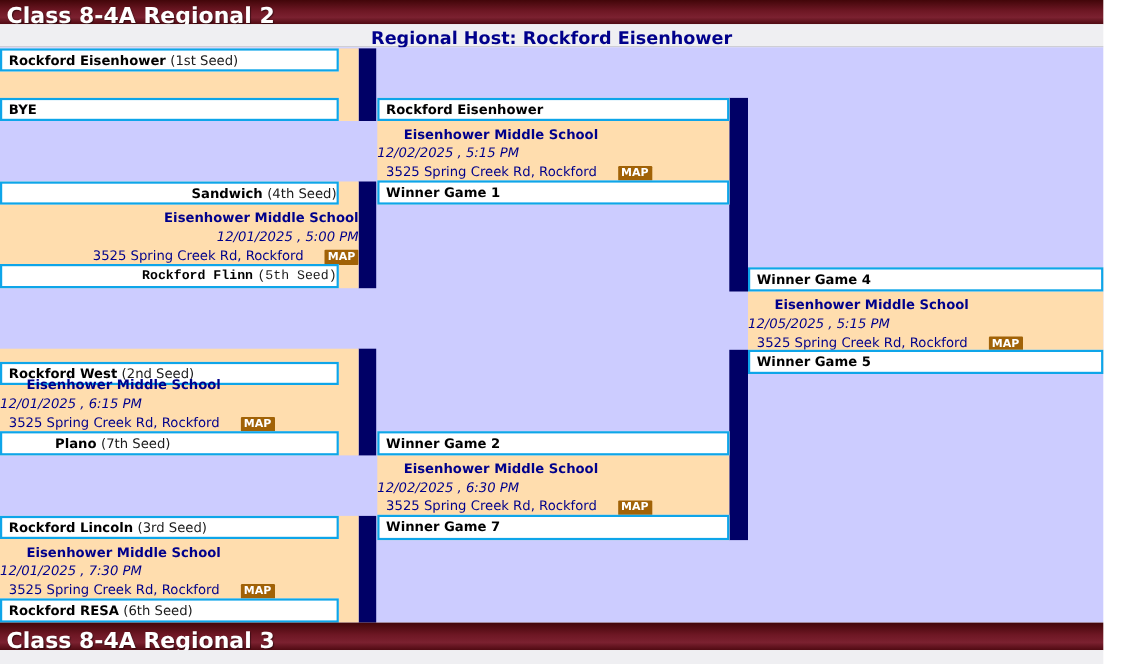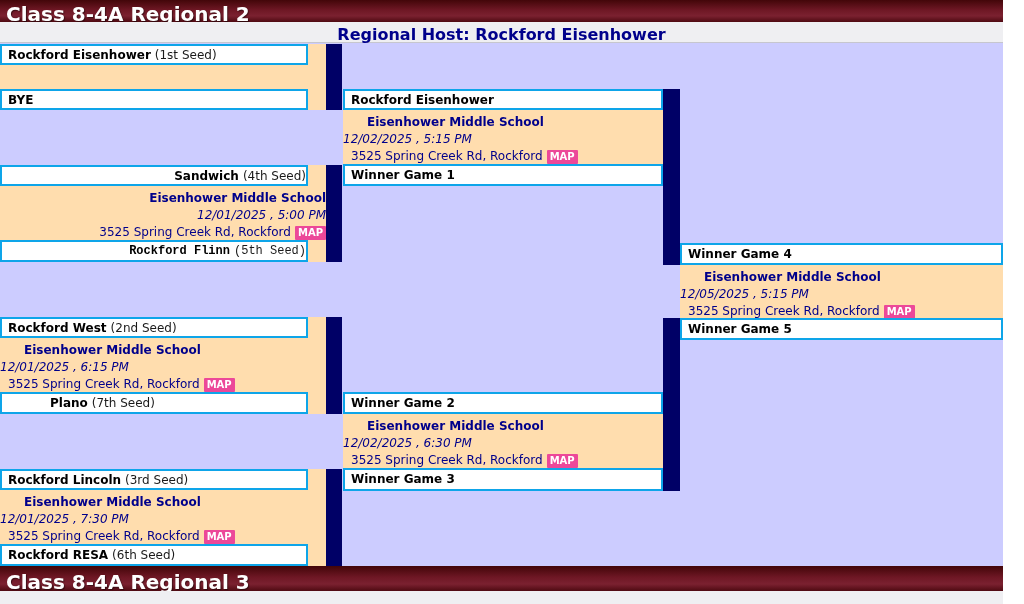--- a/index.html
+++ b/index.html
@@ -18,22 +18,22 @@
   .block{position:absolute;background:#ffddae;}
   .trow{position:absolute;left:0;background:#fff;border:2px solid #0ea5e9;box-sizing:border-box;
         font-size:12px;color:#000;padding:2px 0 0 6px;white-space:nowrap;overflow:hidden;}
   .tname{font-weight:bold;}
   .tseed{margin-left:4px;color:#1a1a1a;}
   .ginfo{position:absolute;left:0;right:0;color:#00008b;font-size:12px;line-height:17px;
          padding-top:4px;white-space:nowrap;overflow:hidden;}
   .venue{font-weight:bold;padding-left:24px;}
   .gdate{font-style:italic;}
   .gaddr{padding-left:8px;}
-  .map{display:inline-block;background:#ec4899;color:#fff;font-size:10px;font-weight:bold;
-       font-style:normal;line-height:12px;padding:1px 3px;margin-left:4px;border-radius:1px;
+  .map{display:inline-block;background:#a16207;color:#fff;font-size:10px;font-weight:bold;
+       font-style:normal;line-height:12px;padding:1px 3px;margin-left:19px;border-radius:1px;
        cursor:pointer;}
   .nbar{position:absolute;background:#000066;}
   .next-host{position:absolute;left:0;top:591px;width:1003px;height:13px;background:#efeff2;}
 </style>
 </head>
 <body>
 
 <div class="page">
 
   <div class="bar bar-top">
@@ -71,21 +71,21 @@
         <div class="venue">Eisenhower Middle School</div>
         <div class="gdate">12/01/2025 , 5:00 PM</div>
         <div class="gaddr"><span>3525 Spring Creek Rd, Rockford</span><span class="map">MAP</span></div>
       </div>
       <div class="trow" style="top:75px;width:308px;height:22px;font-family:Liberation Mono, monospace;">
         <span class="tname">Rockford Flinn</span><span class="tseed">(5th Seed)</span>
       </div>
     </div>
 
     <div class="block" style="left:0;top:274px;width:326px;height:97px;">
-      <div class="trow" style="top:0;width:308px;height:21px;">
+      <div class="trow" style="top:12px;width:308px;height:21px;">
         <span class="tname">Rockford West</span><span class="tseed">(2nd Seed)</span>
       </div>
       <div class="ginfo" style="top:21px;height:54px;">
         <div class="venue">Eisenhower Middle School</div>
         <div class="gdate">12/01/2025 , 6:15 PM</div>
         <div class="gaddr"><span>3525 Spring Creek Rd, Rockford</span><span class="map">MAP</span></div>
       </div>
       <div class="trow" style="top:75px;width:308px;height:22px;padding-left:48px;">
         <span class="tname">Plano</span><span class="tseed">(7th Seed)</span>
       </div>
@@ -122,21 +122,21 @@
     <div class="block" style="left:343px;top:349px;width:320px;height:99px;">
       <div class="trow" style="top:0;width:320px;height:22px;">
         <span class="tname">Winner Game 2</span>
       </div>
       <div class="ginfo" style="top:22px;height:54px;">
         <div class="venue">Eisenhower Middle School</div>
         <div class="gdate">12/02/2025 , 6:30 PM</div>
         <div class="gaddr"><span>3525 Spring Creek Rd, Rockford</span><span class="map">MAP</span></div>
       </div>
       <div class="trow" style="top:76px;width:320px;height:23px;">
-        <span class="tname">Winner Game 3</span>
+        <span class="tname">Winner Game 7</span>
       </div>
     </div>
 
     <div class="block" style="left:680px;top:200px;width:323px;height:97px;">
       <div class="trow" style="top:0;width:323px;height:22px;">
         <span class="tname">Winner Game 4</span>
       </div>
       <div class="ginfo" style="top:22px;height:53px;">
         <div class="venue">Eisenhower Middle School</div>
         <div class="gdate">12/05/2025 , 5:15 PM</div>

